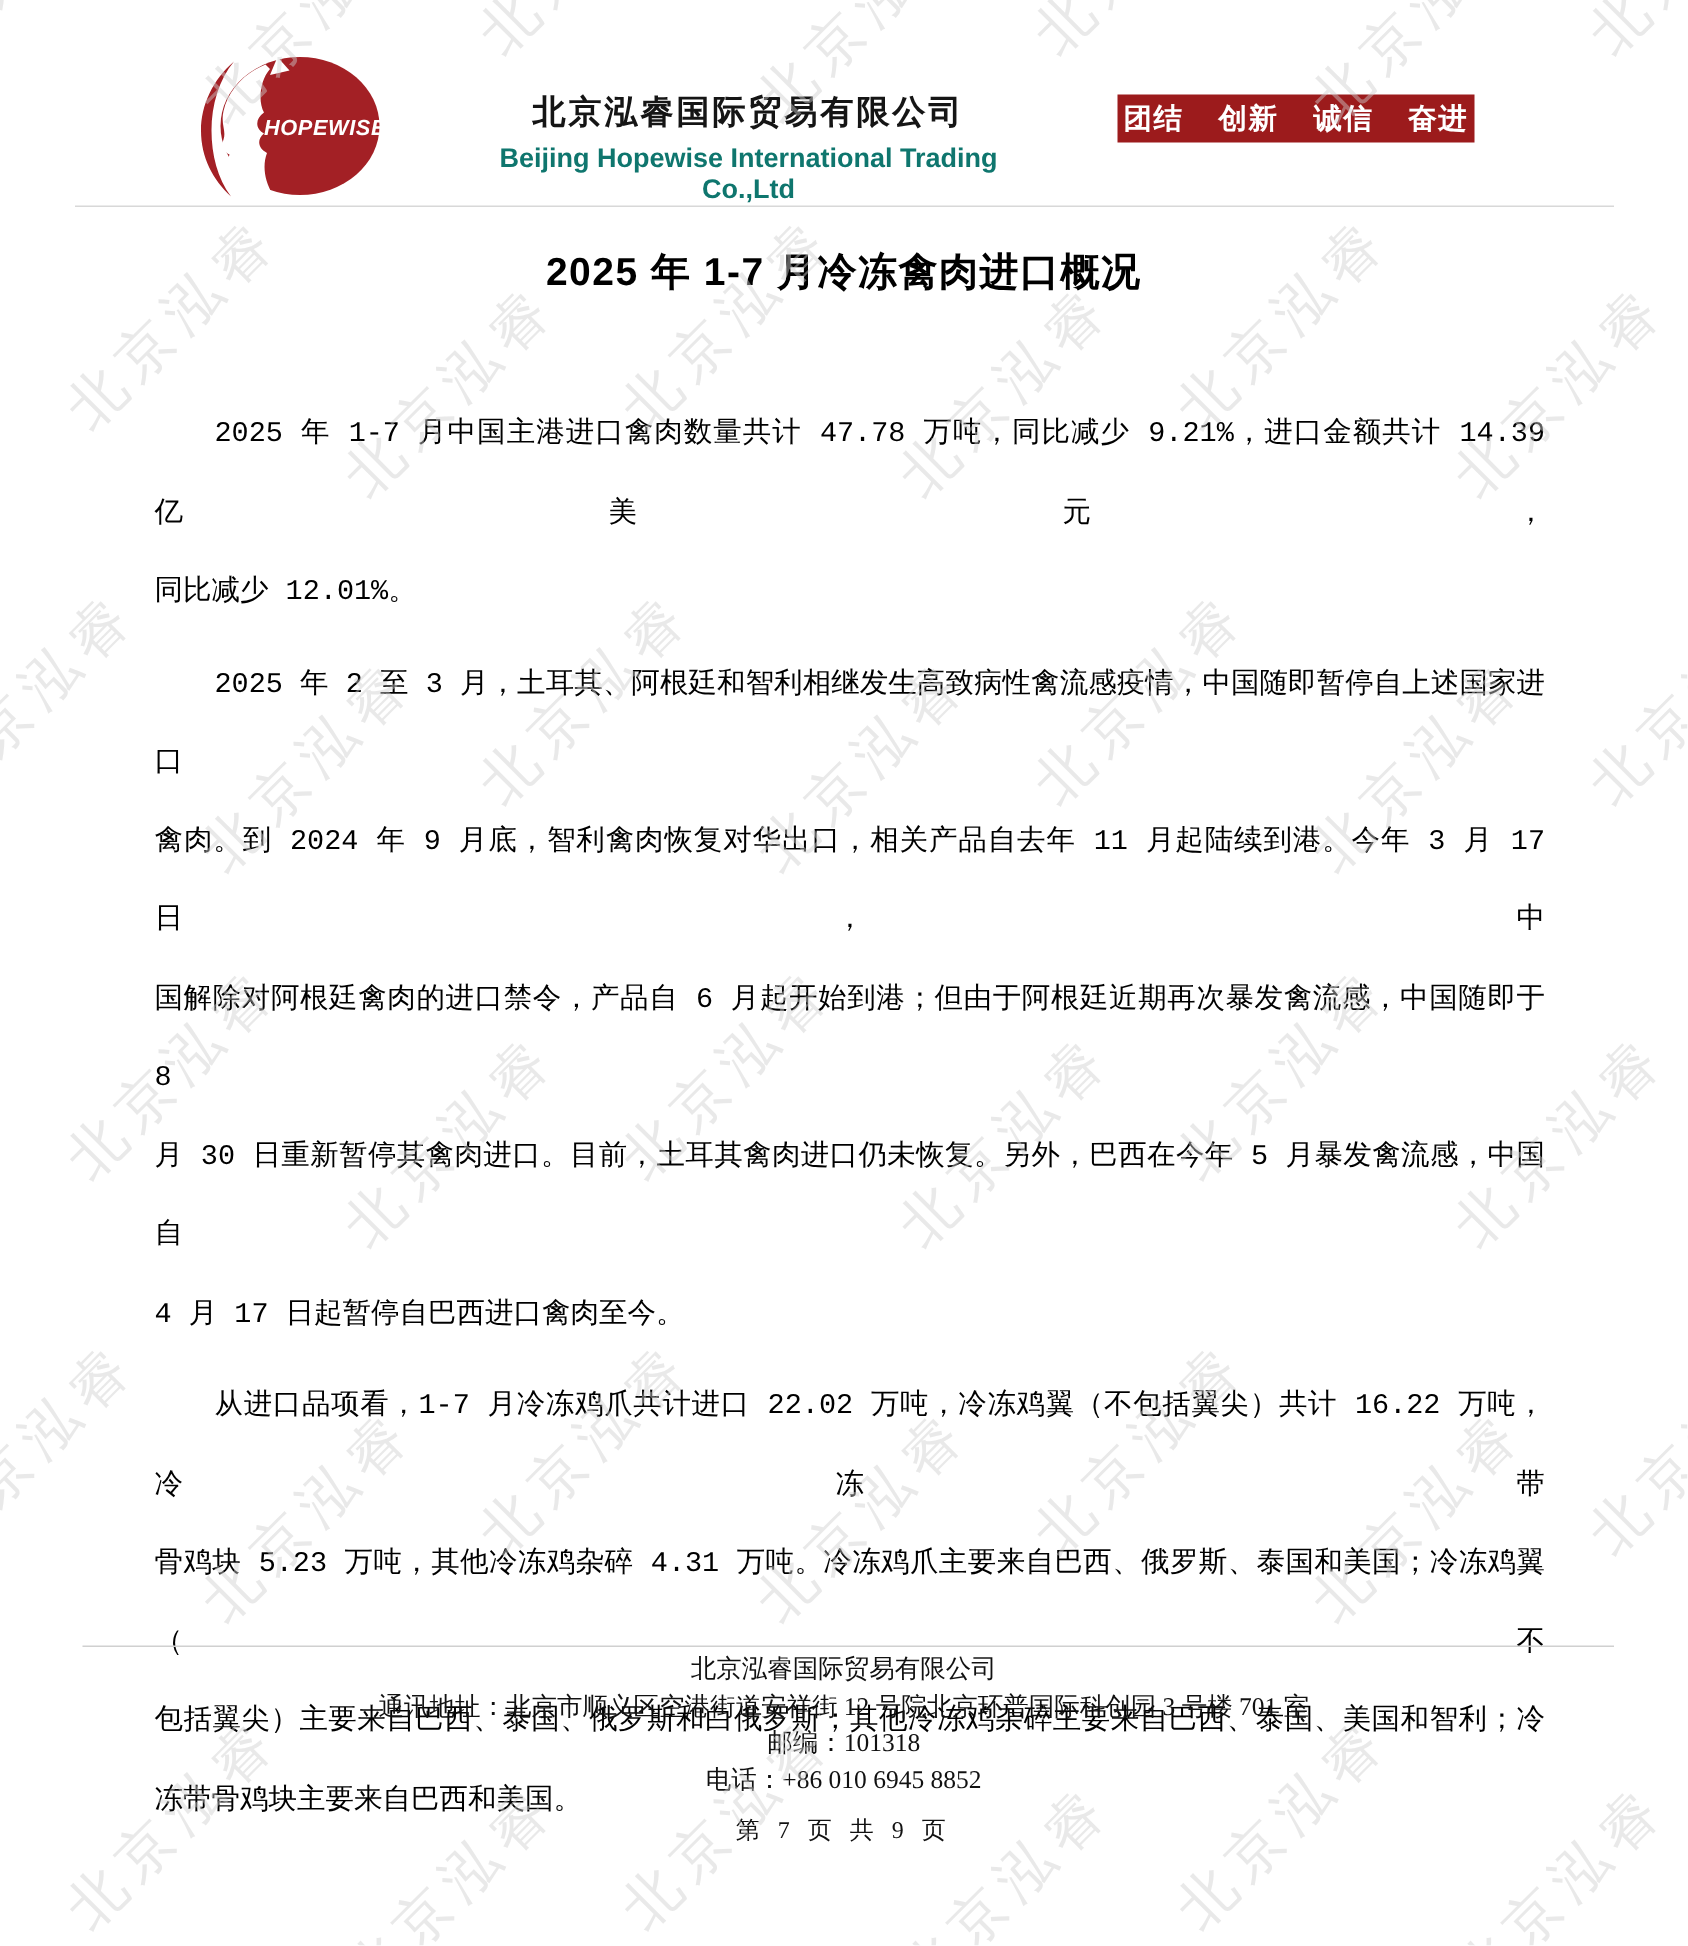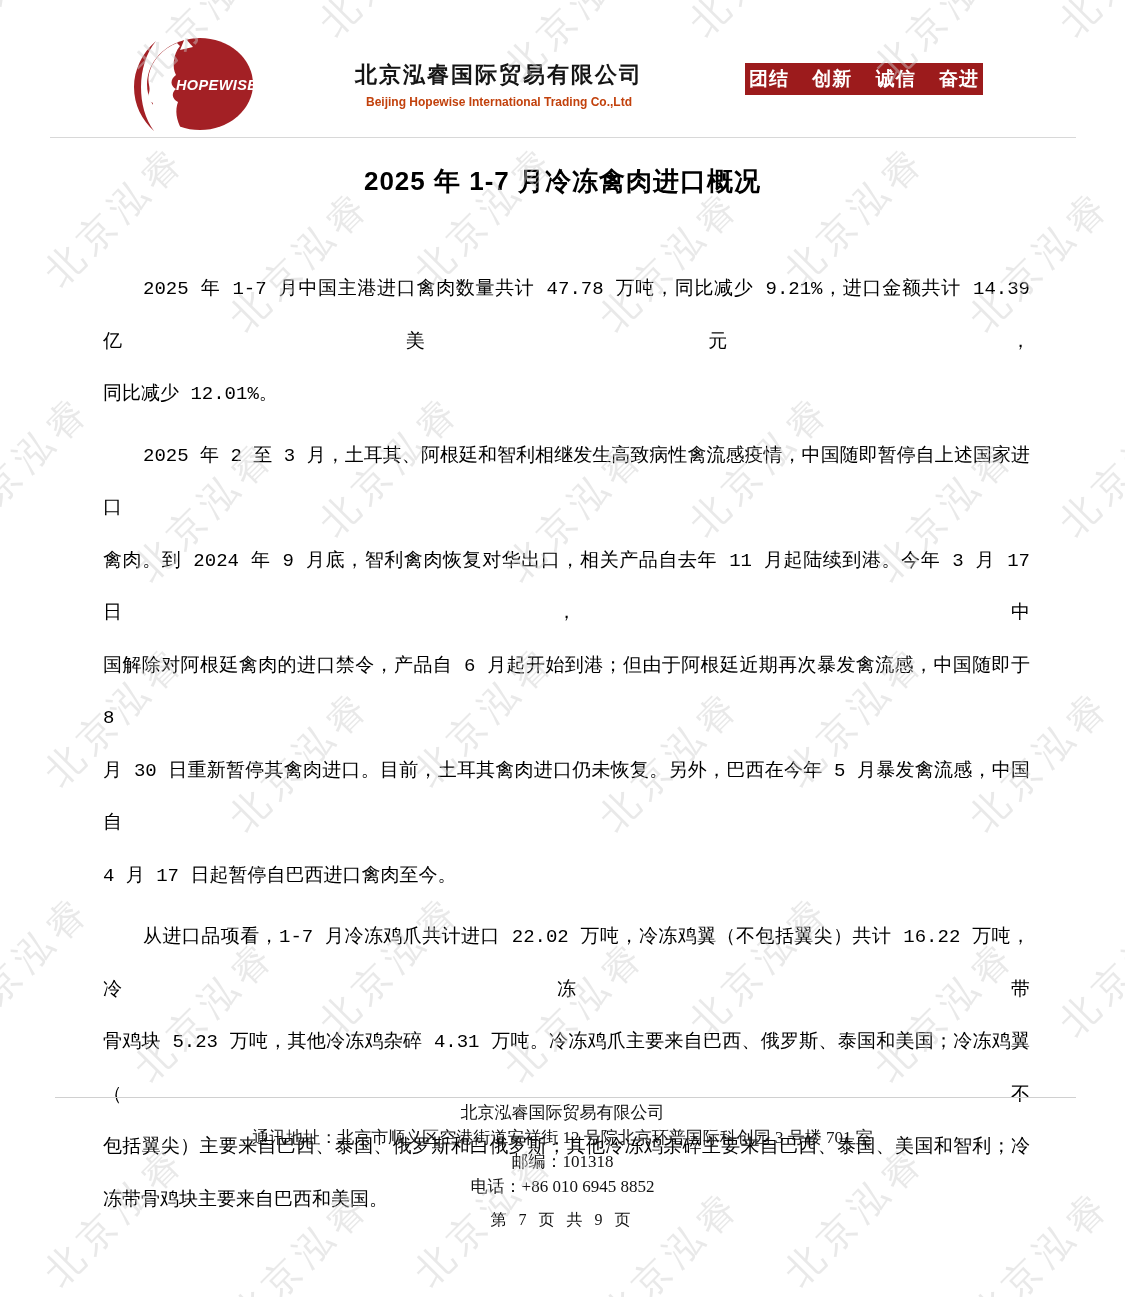--- a/index.html
+++ b/index.html
@@ -40,22 +40,22 @@
     text-align:center;
   }
   .company-zh {
     font-family:"Liberation Serif","DejaVu Serif",serif;
     font-size:22px; font-weight:600;
     letter-spacing:2px;
     color:#151515;
   }
   .company-en {
     margin-top:5px;
-    font-size:12px; font-weight:600;
-    color:#c2410c;
+    font-size:18px; font-weight:600;
+    color:#0f766e;
   }
   .banner {
     position:absolute; left:745px; top:63px;
     width:238px; height:32px;
     background:#9c1b1c;
     color:#ffffff;
     display:flex; align-items:center; justify-content:center;
     font-size:19px; font-weight:bold;
     letter-spacing:1px;
     word-spacing:17px;

